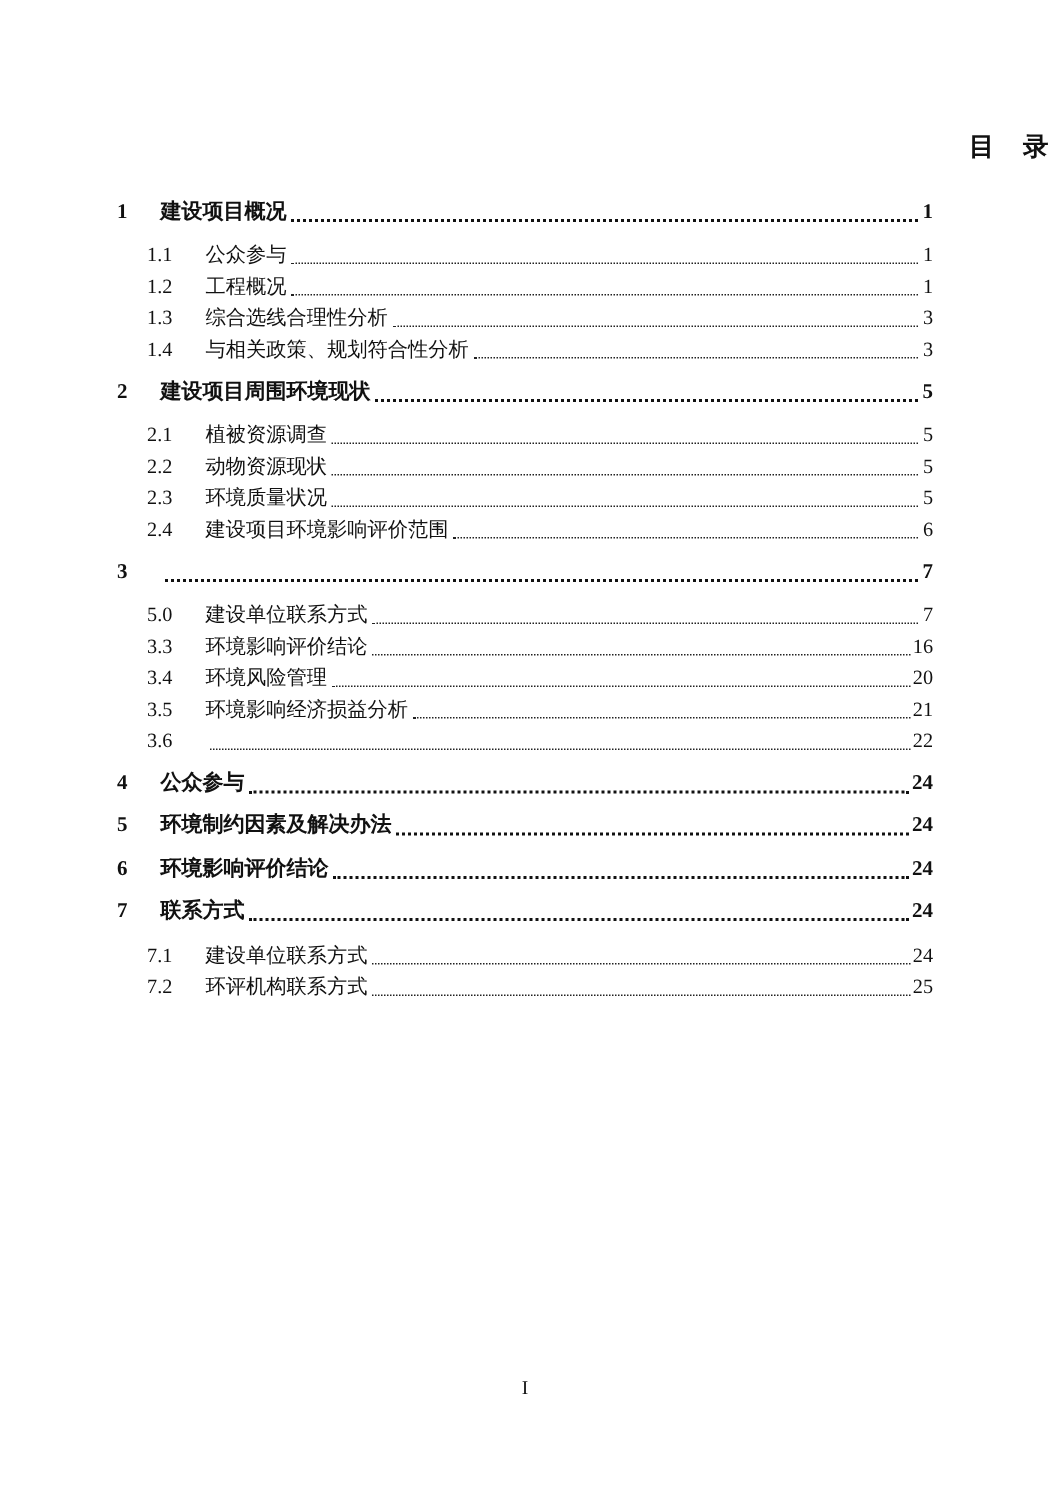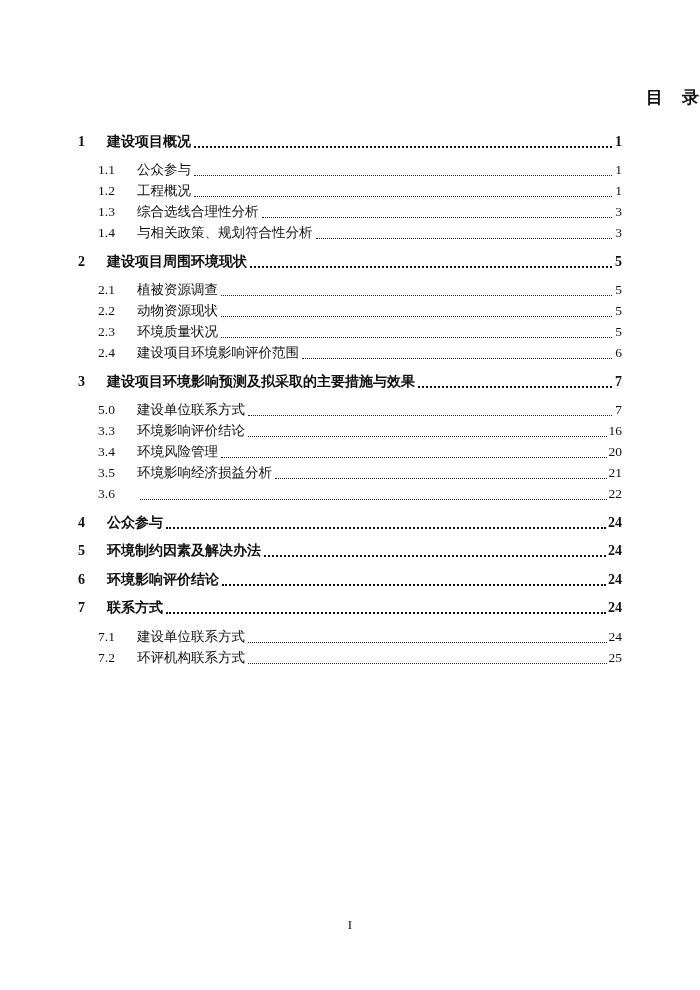--- a/index.html
+++ b/index.html
@@ -138,21 +138,20 @@
     <span class="pagenum">5</span>
   </div>
       <div class="toc-row level2">
     <span class="num">2.4</span>
     <span class="label">建设项目环境影响评价范围</span>
     <span class="leader"></span>
     <span class="pagenum">6</span>
   </div>
       <div class="toc-row level1">
     <span class="num">3</span>
-    <span class="label">建设项目环境影响预测及拟采取的主要措施与效果</span>
     <span class="leader"></span>
     <span class="pagenum">7</span>
   </div>
       <div class="toc-row level2">
     <span class="num">5.0</span>
     <span class="label">建设单位联系方式</span>
     <span class="leader"></span>
     <span class="pagenum">7</span>
   </div>
       <div class="toc-row level2">

